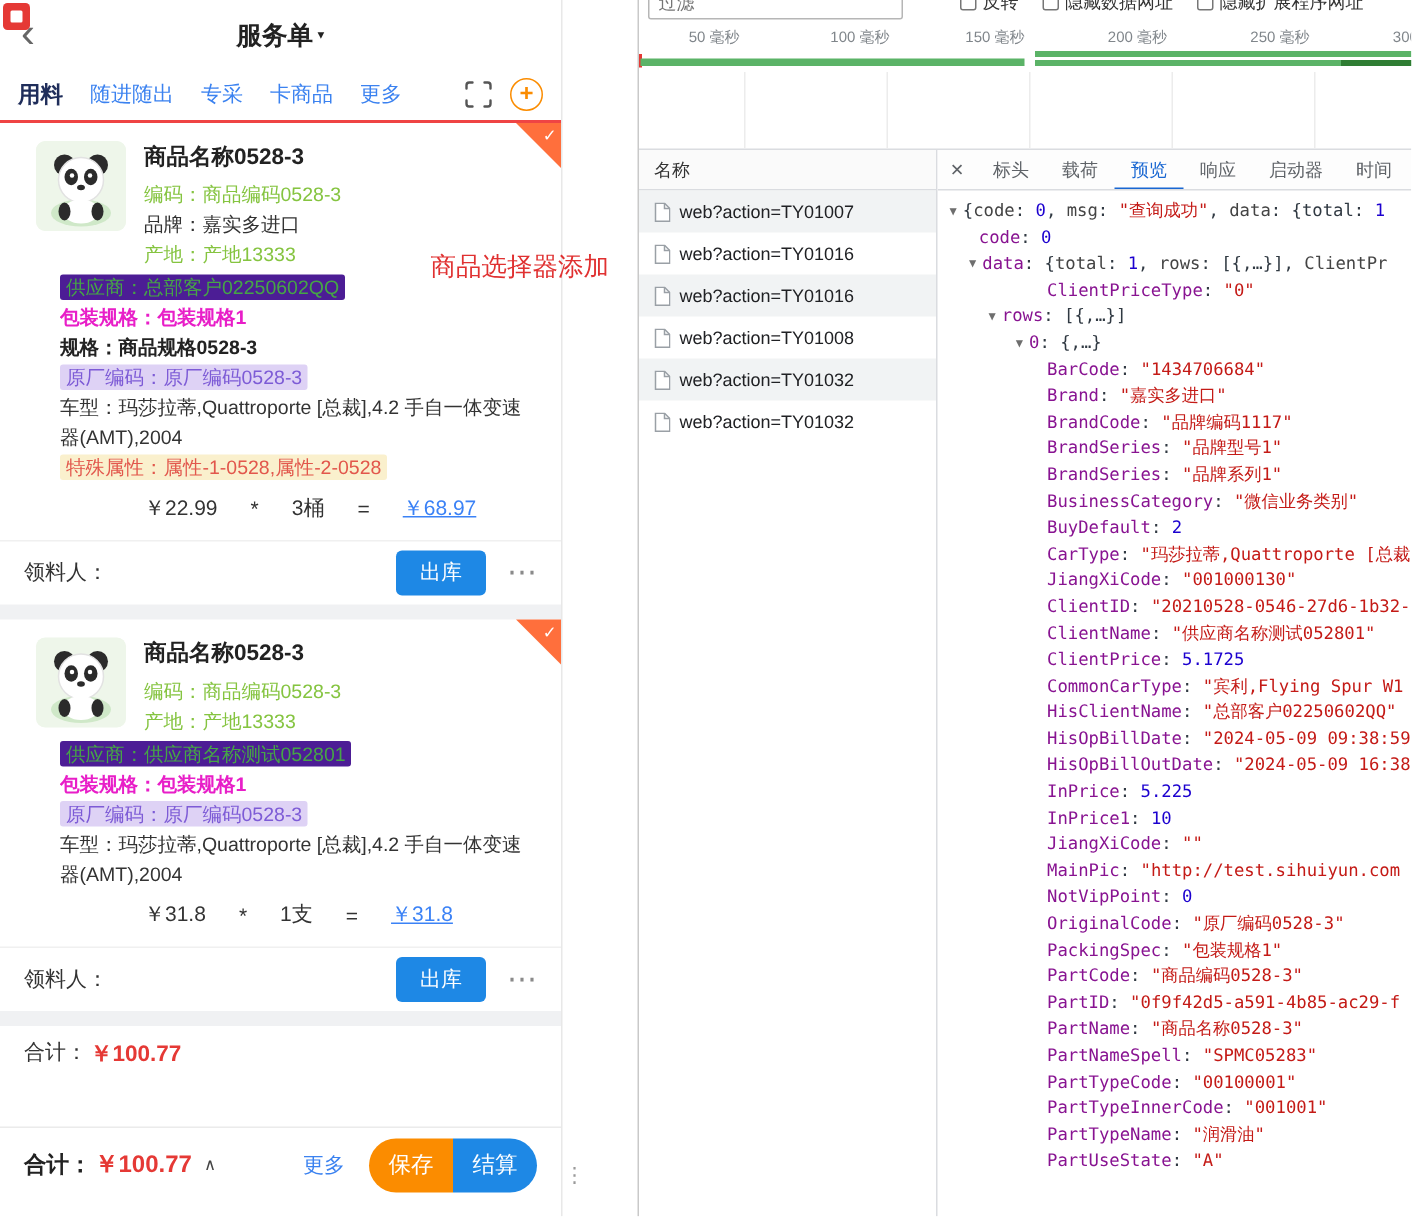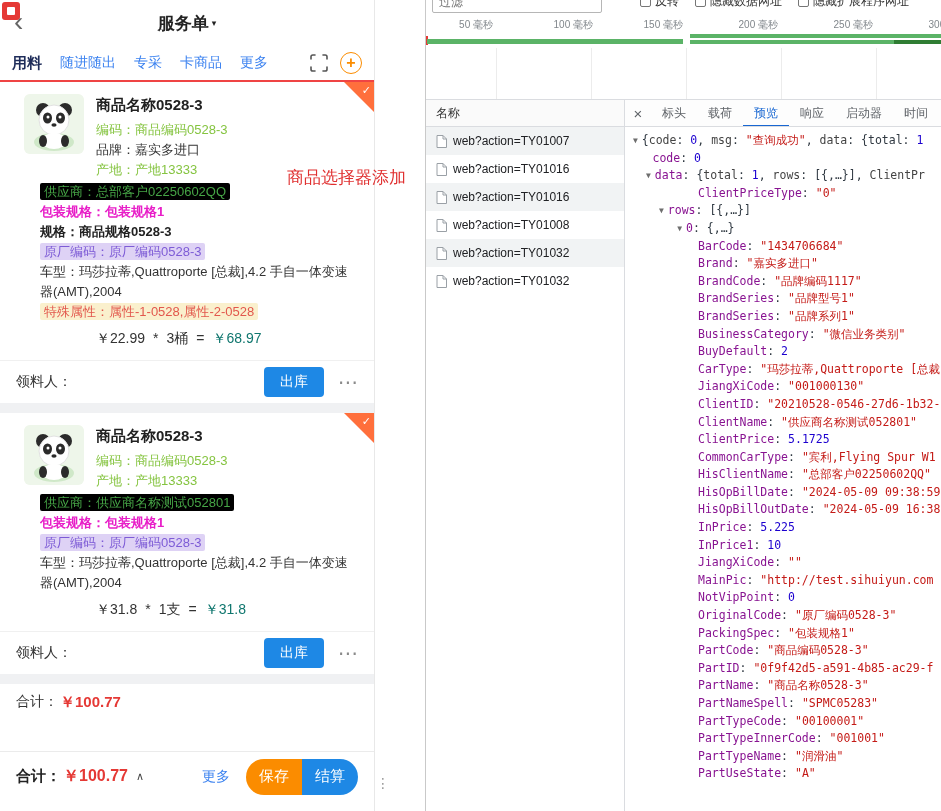--- a/index.html
+++ b/index.html
@@ -33,28 +33,28 @@
   .ribbon span { position:absolute; top:-28px; right:3px; color:#fff; font-size:11px; font-weight:700; }
   .card-top { display:flex; gap:12px; padding:12px 16px 0 24px; }
   .thumb { width:60px; height:60px; border-radius:6px; overflow:hidden; flex:none; background:#f0f7ec; }
   .card-head { flex:1; min-width:0; }
   .card-title { font-size:15px; font-weight:700; color:#222; line-height:22px; margin-bottom:4px; }
   .card-body { padding:2px 16px 0 40px; }
   .field { font-size:13px; line-height:20px; color:#333; white-space:nowrap; overflow:hidden; }
   .f-inner { border-radius:2px; }
   .field.plain .f-inner { color:#333; }
   .field.green .f-inner { color:#85c440; }
-  .field.greenbg .f-inner { color:#46a546; background:#000000; padding:1px 4px; }
+  .field.greenbg .f-inner { color:#46a546; background:#4c1d95; padding:1px 4px; }
   .field.magenta .f-inner { color:#e81ec8; font-weight:700; }
   .field.boldtext .f-inner { color:#222; font-weight:700; }
   .field.purplebg .f-inner { color:#7d5bd6; background:#ded2f5; padding:1px 4px; }
   .field.redbg .f-inner { color:#e2574c; background:#faf0cd; padding:1px 4px; }
   .field.wrap { white-space:normal; }
-  .price-row { padding:8px 16px 12px 96px; font-size:14px; color:#333; display:flex; gap:8px; align-items:flex-start; }
-  .p-total { color:#0f766e; }
+  .price-row { padding:8px 16px 12px 96px; font-size:14px; color:#333; display:flex; gap:22px; align-items:center; }
+  .p-total { color:#3b82f6;text-decoration:underline; }
   .picker-row { display:flex; align-items:center; justify-content:space-between; border-top:1px solid #f0f0f0; padding:6px 16px; }
   .picker-label { font-size:14px; color:#333; }
   .picker-actions { display:flex; align-items:center; gap:14px; }
   .outbound-btn { width:60px; height:30px; background:#1e88e5; color:#fff; border:none; border-radius:4px; font-size:14px; font-family:inherit; }
   .more-dots { color:#8a8a8a; font-size:20px; line-height:1; }
 
   .subtotal-row { background:#fff; height:36px; display:flex; align-items:center; padding:0 16px; font-size:14px; color:#333; flex:none; }
   .subtotal-val { color:#e53935; font-weight:700; margin-left:2px; font-size:15px; }
   .white-spacer { flex:1; background:#fff; }
 

